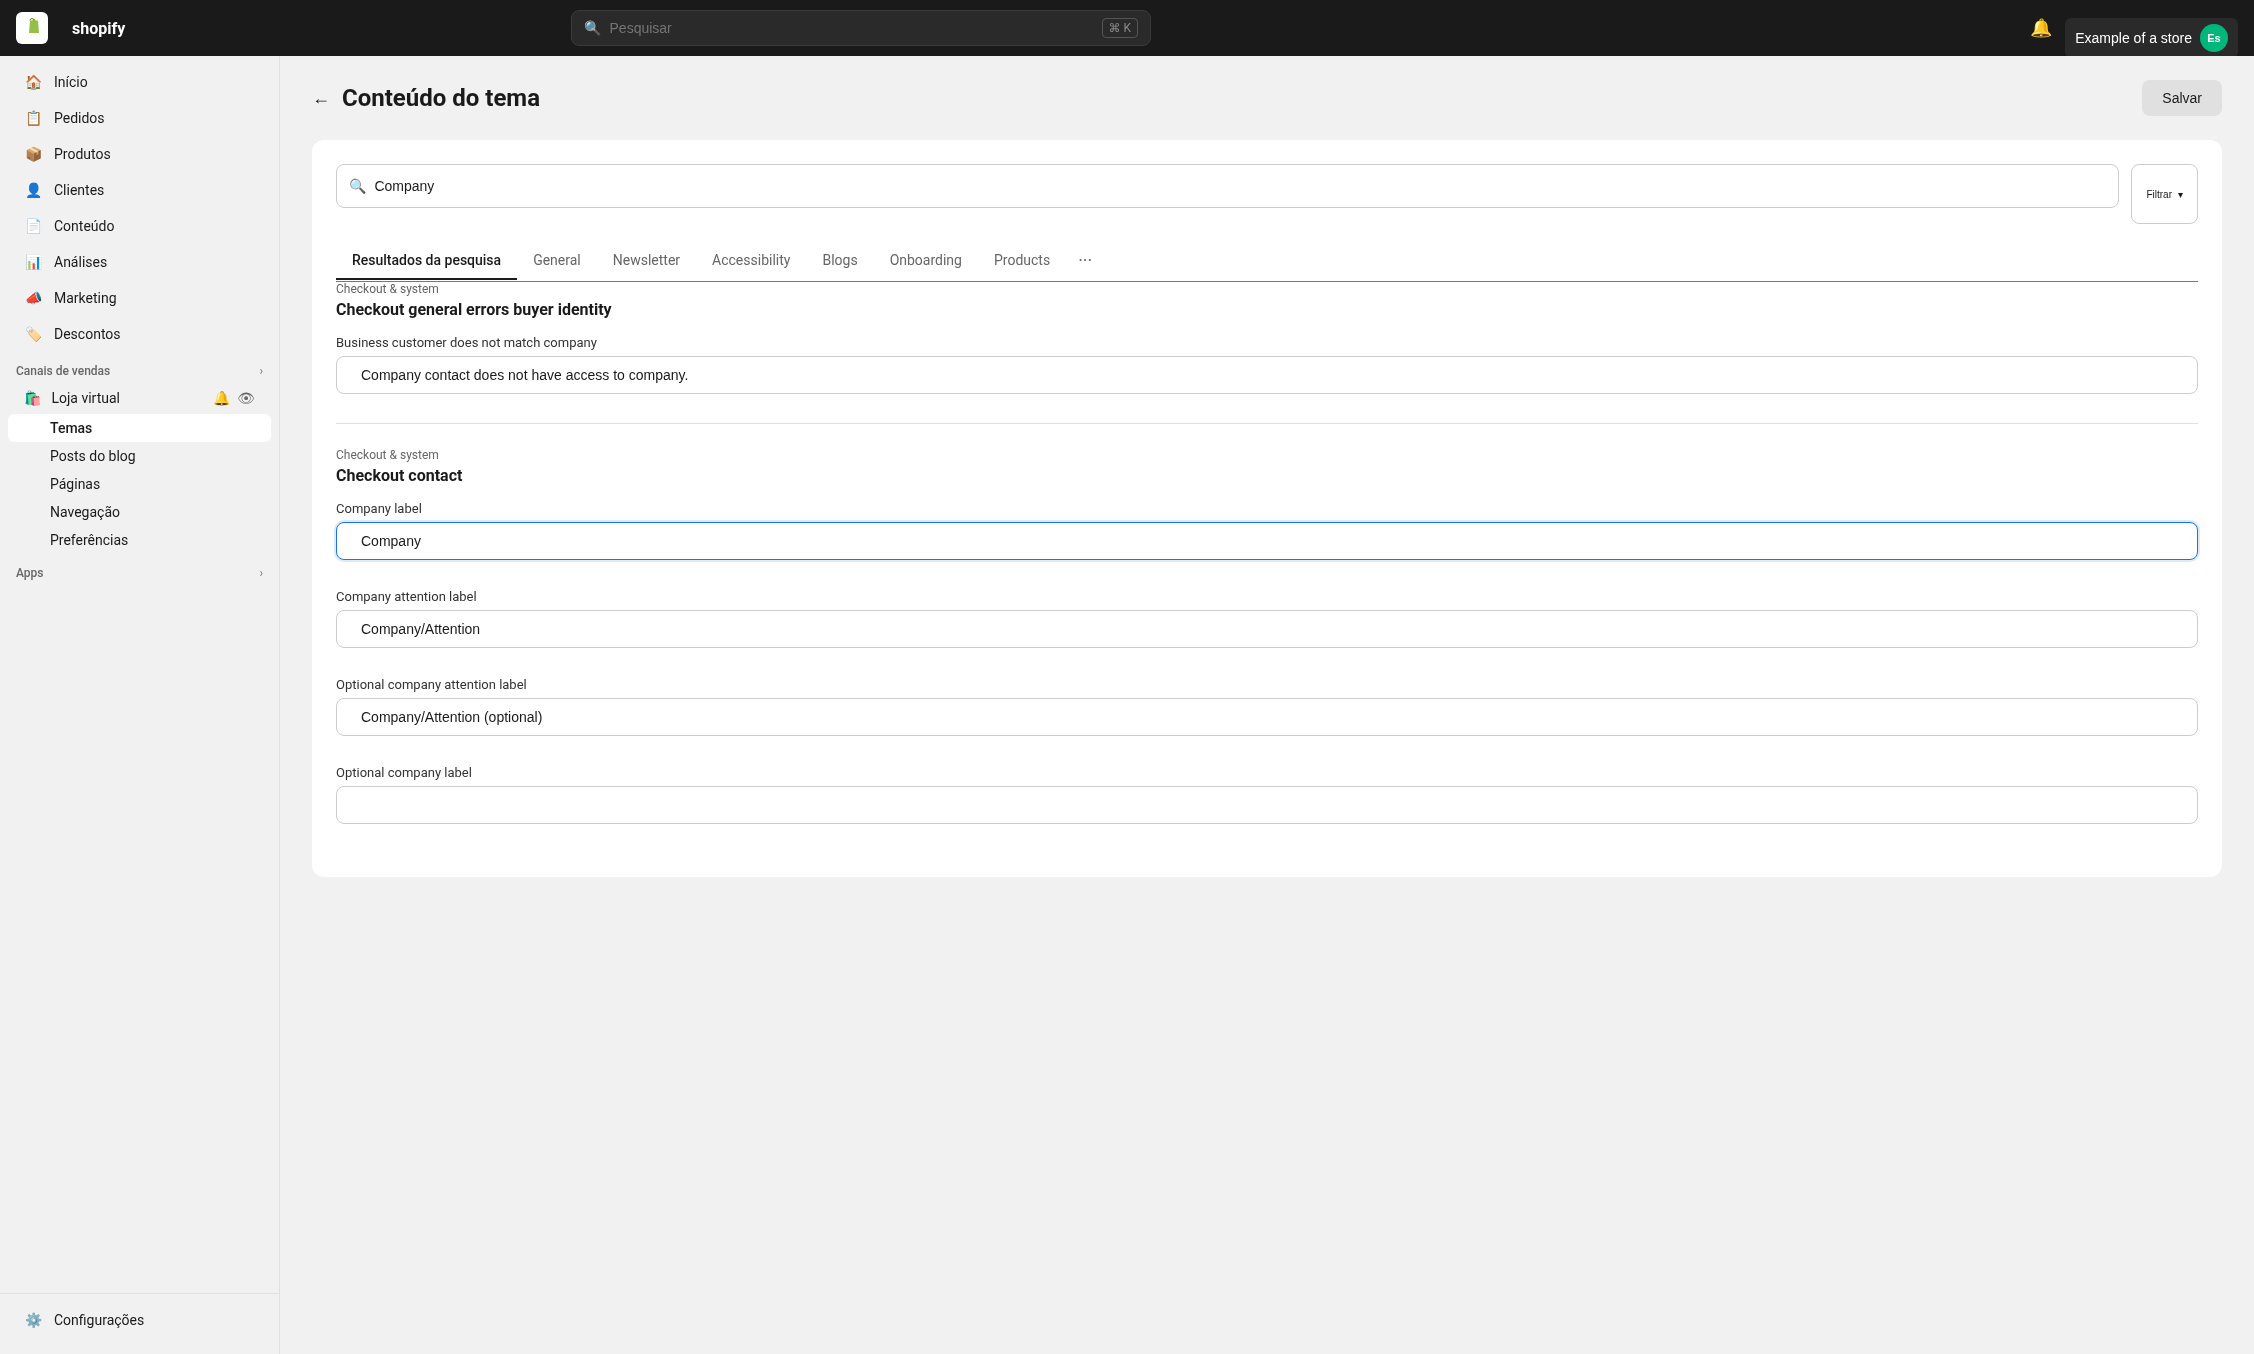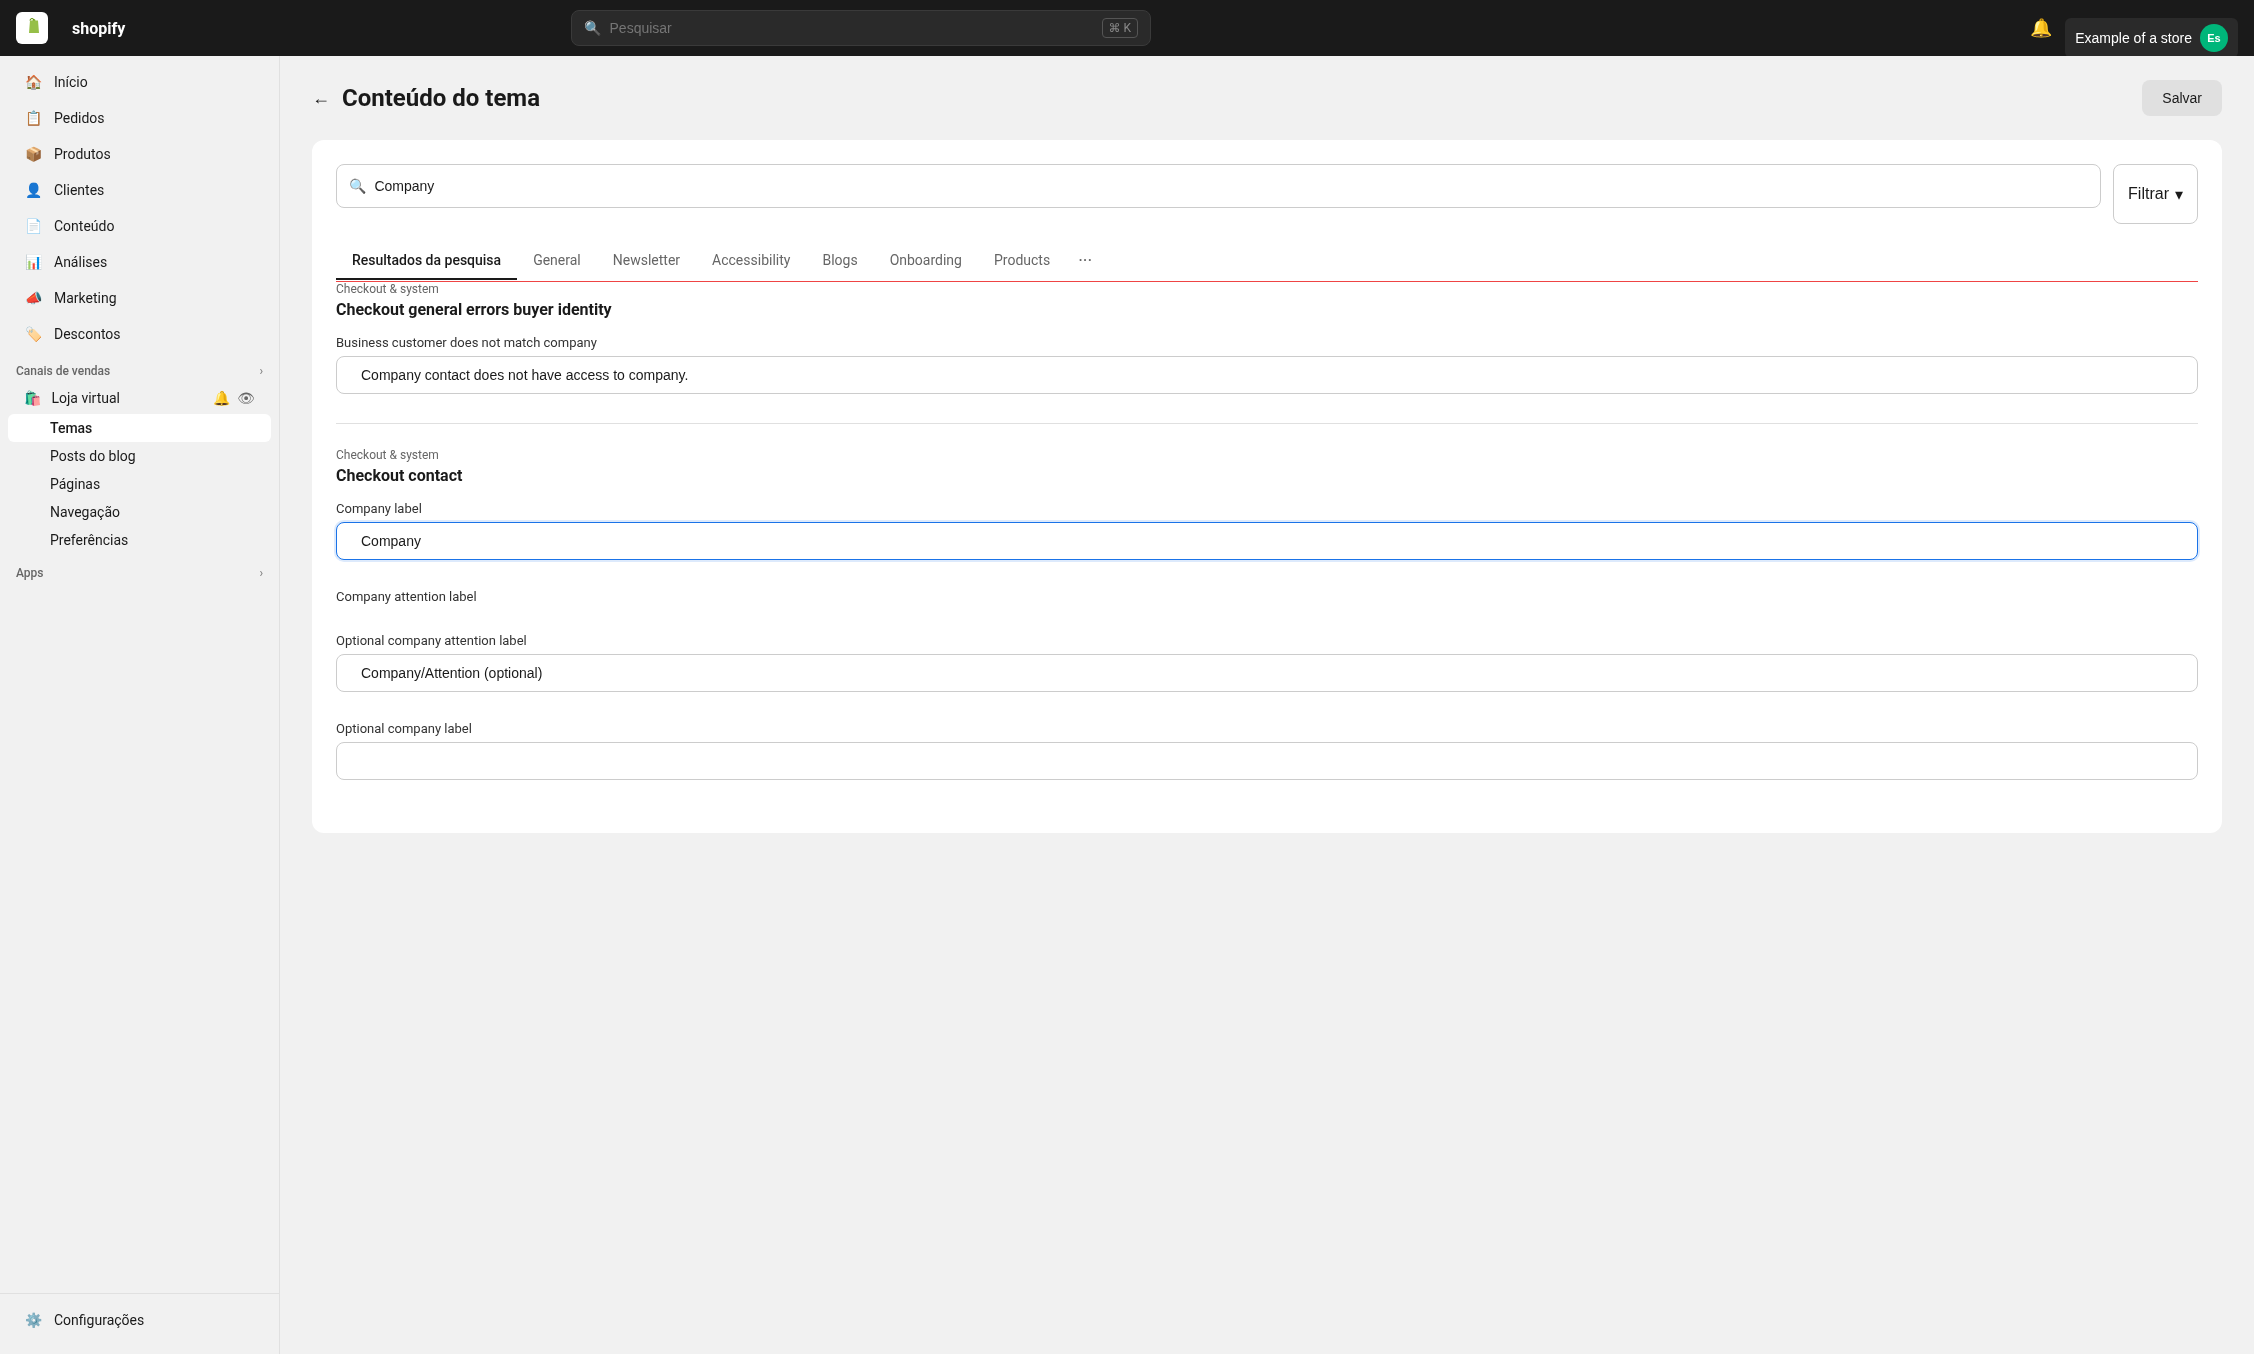--- a/index.html
+++ b/index.html
@@ -40,21 +40,21 @@
     .back-btn { background: none; border: none; cursor: pointer; font-size: 18px; color: #1a1a1a; }
     .page-title { font-size: 24px; font-weight: 700; flex: 1; }
     .save-btn { background: #e0e0e0; border: none; cursor: pointer; padding: 10px 20px; border-radius: 8px; font-size: 14px; font-weight: 500; color: #1a1a1a; }
 
     
     .content-panel { background: #fff; border-radius: 12px; padding: 24px; }
 
     
     .content-search { display: flex; align-items: center; gap: 8px; border: 1px solid #ccc; border-radius: 8px; padding: 0 12px; height: 44px; margin-bottom: 16px; }
     .content-search input { flex: 1; border: none; outline: none; font-size: 14px; color: #1a1a1a; }
-    .filter-btn { display: flex; align-items: center; gap: 6px; padding: 8px 14px; border: 1px solid #ccc; border-radius: 8px; cursor: pointer; background: #fff; font-size: 16px; color: #1a1a1a; white-space: nowrap; }
+    .filter-btn { display: flex; align-items: center; gap: 6px; padding: 8px 14px; border: 1px solid #ccc; border-radius: 8px; cursor: pointer; background: #fff; font-size: 10px; color: #1a1a1a; white-space: nowrap; }
 
     
     .tabs { display: flex; align-items: center; border-bottom: 1px solid #ef4444; gap: 0; }
     .tab { padding: 10px 16px; cursor: pointer; font-size: 14px; color: #666; border-bottom: 2px solid transparent; white-space: nowrap; }
     .tab.active { color: #1a1a1a; border-bottom: 2px solid #1a1a1a; font-weight: 500; }
     .tab-more { padding: 10px 12px; cursor: pointer; color: #666; font-size: 18px; }
 
     
     .section-label { font-size: 12px; color: #666; margin-bottom: 4px; }
     .section-title { font-size: 16px; font-weight: 700; margin-bottom: 16px; }
@@ -225,20 +225,21 @@
         <div class="section-label">Checkout &amp; system</div>
         <div class="section-title">Checkout contact</div>
 
         <div class="field-group">
           <div class="field-label">Company label</div>
           <input class="field-input focused" type="text" value="Company" style="">
         </div>
 
         <div class="field-group">
           <div class="field-label">Company attention label</div>
+          <input class="field-input" type="text" value="Company/Attention" style="">
         </div>
 
         <div class="field-group">
           <div class="field-label">Optional company attention label</div>
           <input class="field-input" type="text" value="Company/Attention (optional)" style="">
         </div>
 
         <div class="field-group">
           <div class="field-label">Optional company label</div>
           <input class="field-input" type="text" placeholder="" style="">

